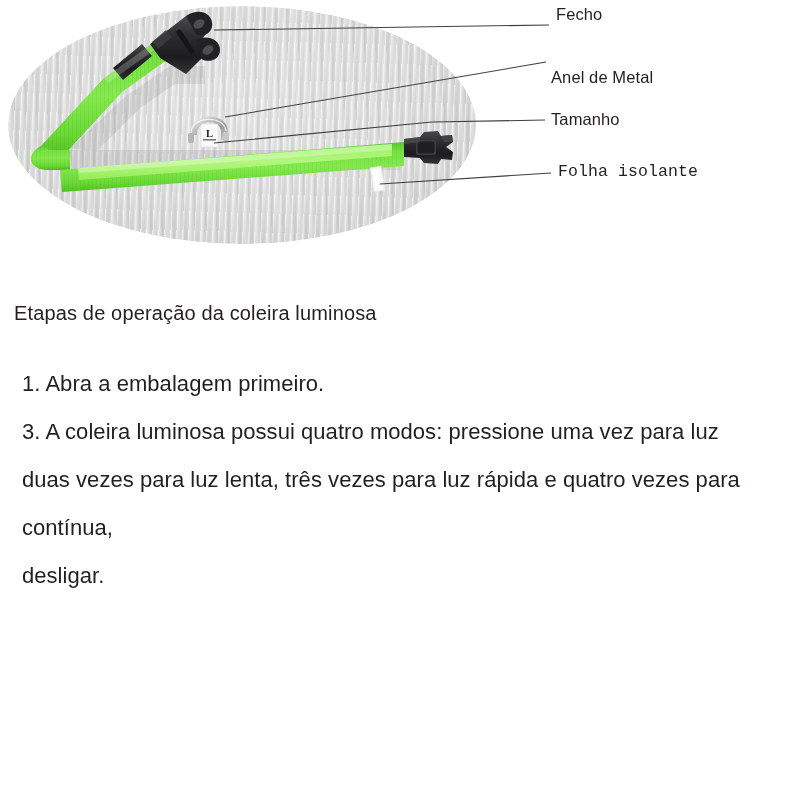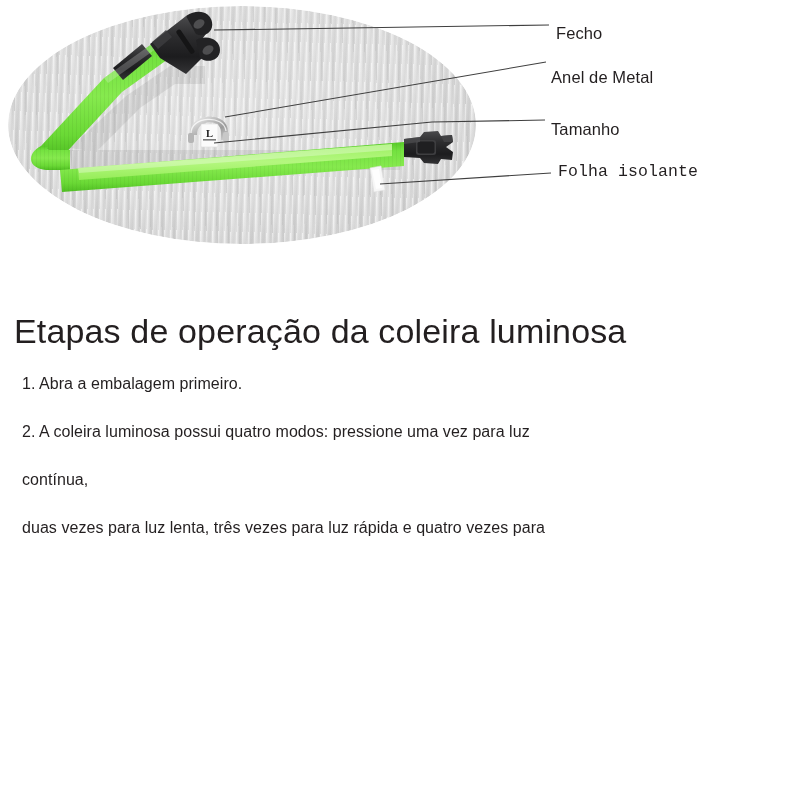--- a/index.html
+++ b/index.html
@@ -61,53 +61,53 @@
   }
 
   .callout-label {
     position: absolute;
     font-family: "Liberation Sans", sans-serif;
     font-size: 16.5px;
     color: #231f20;
     white-space: nowrap;
     letter-spacing: 0.1px;
   }
-  #label-fecho        { left: 556px; top: 24px; }
+  #label-fecho        { left: 556px; top: 5px; }
   #label-anel         { left: 551px; top: 68px; }
-  #label-tamanho      { left: 551px; top: 120px; }
+  #label-tamanho      { left: 551px; top: 110px; }
   #label-folha        { left: 558px; top: 162px; font-family: Liberation Mono, monospace; }
 
   
   #instructions {
     position: absolute;
     left: 0;
     top: 272px;
     width: 800px;
   }
   #steps-heading {
     position: absolute;
     left: 14px;
     top: 17px;
-    font-size: 34px;
+    font-size: 20px;
     font-weight: 400;
     color: #231f20;
     letter-spacing: 0.15px;
     white-space: nowrap;
   }
   #steps-list {
     position: absolute;
     left: 0;
     top: 88px;
     width: 800px;
     list-style: none;
     margin: 0;
     padding: 0;
   }
   .step-line {
-    font-size: 16px;
+    font-size: 22px;
     line-height: 48px;
     color: #231f20;
     padding-left: 22px;
     white-space: nowrap;
     letter-spacing: 0.05px;
   }
 </style>
 </head>
 <body>
 
@@ -229,17 +229,18 @@
   <span class="callout-label" id="label-anel">Anel de Metal</span>
   <span class="callout-label" id="label-tamanho">Tamanho</span>
   <span class="callout-label" id="label-folha">Folha isolante</span>
 </section>
 
 <section id="instructions">
   <h1 id="steps-heading">Etapas de operação da coleira luminosa</h1>
 
   <div id="steps-list">
     <div class="step-line">1. Abra a embalagem primeiro.</div>
-    <div class="step-line">2. A coleira luminosa possui quatro modos: pressione uma vez para luz</div>
+    <div class="step-line">3. A coleira luminosa possui quatro modos: pressione uma vez para luz</div>
+    <div class="step-line">duas vezes para luz lenta, três vezes para luz rápida e quatro vezes para</div>
     <div class="step-line">contínua,</div>
-    <div class="step-line">duas vezes para luz lenta, três vezes para luz rápida e quatro vezes para</div>
+    <div class="step-line">desligar.</div>
   </div>
 </section>
 
 </body></html>

